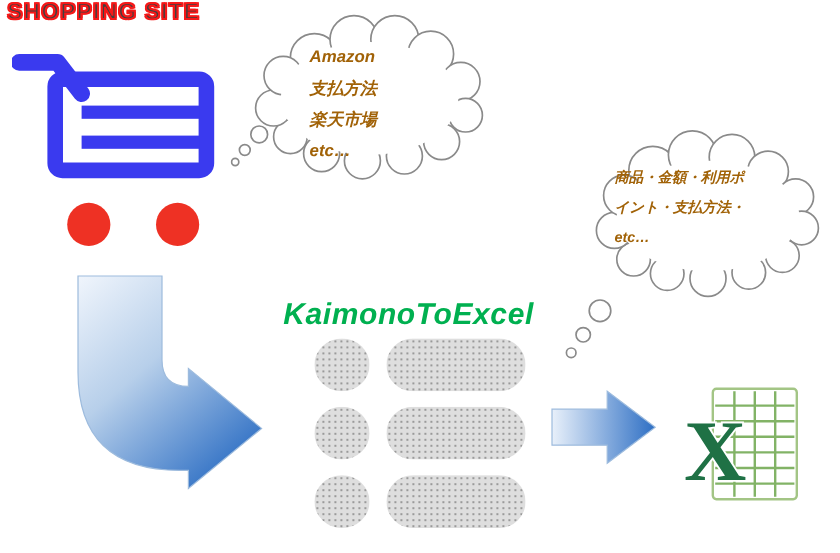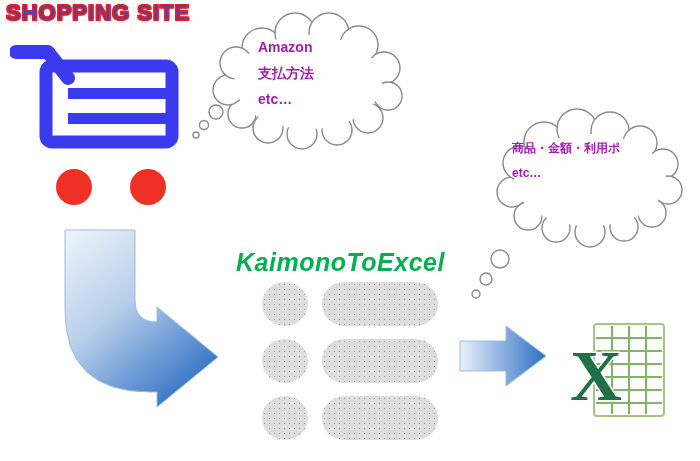--- a/index.html
+++ b/index.html
@@ -3,30 +3,30 @@
 <meta charset="utf-8">
 <style>
   html,body{margin:0;padding:0;}
   body{
     width:700px;height:461px;position:relative;background:#ffffff;overflow:hidden;
     font-family:"Liberation Sans",sans-serif;
   }
   .abs{position:absolute;}
   .title{
     left:6px;top:0px;
-    font-size:22px;font-weight:bold;letter-spacing:1px;
-    color:#1d4ed8;
+    font-size:19px;font-weight:bold;letter-spacing:1px;
+    color:#404040;
     -webkit-text-stroke:1.5px #F51919;
     text-shadow:1px 1px 0 #F51919,-1px -1px 0 #F51919,1px -1px 0 #F51919,-1px 1px 0 #F51919;
     white-space:nowrap;
   }
   .cart-svg{left:10px;top:30px;}
   .bubble1-svg{left:192px;top:8px;}
   .bubble2-svg{left:462px;top:106px;}
-  .bubble-text{color:#a21caf;font-weight:bold;}
+  .bubble-text{color:#a16207;font-weight:bold;font-style:italic;}
   .bt1{left:258px;top:34px;font-size:14px;line-height:26px;}
   .bt2{left:512px;top:136px;font-size:12px;line-height:25px;width:175px;}
   .app-name{
     left:236px;top:248px;
     font-size:25px;font-weight:bold;color:#00B050;letter-spacing:0.5px;
     white-space:nowrap;
     font-style:italic;
   }
   .curved-arrow-svg{left:55px;top:225px;}
   .right-arrow-svg{left:458px;top:323px;}
@@ -80,20 +80,21 @@
     <ellipse cx="116" cy="74" rx="74" ry="47" fill="#ffffff"></ellipse>
     <g class="cloud-stroke">
       <circle cx="24" cy="104" r="7"></circle>
         <circle cx="12" cy="117" r="4.5"></circle>
         <circle cx="4" cy="127" r="3"></circle>
     </g>
   </svg>
   <div class="abs bubble-text bt1">
     <div>Amazon</div>
     <div>支払方法</div>
+    <div>楽天市場</div>
     <div>etc…</div>
   </div>
 
   <svg class="abs bubble2-svg" width="238" height="200" viewBox="0 0 238 200">
     <g class="cloud-stroke">
       <circle cx="82" cy="36" r="20"></circle>
         <circle cx="115" cy="23" r="20"></circle>
       <circle cx="148" cy="25" r="19"></circle>
         <circle cx="178" cy="37" r="17"></circle>
       <circle cx="201" cy="58" r="15"></circle>
@@ -108,20 +109,21 @@
     </g>
     <ellipse cx="128" cy="74" rx="76" ry="46" fill="#ffffff"></ellipse>
     <g class="cloud-stroke">
       <circle cx="38" cy="153" r="9"></circle>
         <circle cx="24" cy="173" r="6"></circle>
         <circle cx="14" cy="188" r="4"></circle>
     </g>
   </svg>
   <div class="abs bubble-text bt2">
     <div>商品・金額・利用ポ</div>
+    <div>イント・支払方法・</div>
     <div>etc…</div>
   </div>
 
   <div class="abs app-name">KaimonoToExcel</div>
 
   <svg class="abs curved-arrow-svg" width="170" height="190" viewBox="0 0 170 190">
     <defs>
       <linearGradient id="gradCurve" x1="0" y1="0" x2="0.75" y2="1">
         <stop offset="0" stop-color="#F0F5FC"></stop>
         <stop offset="0.45" stop-color="#B7CFEA"></stop>

